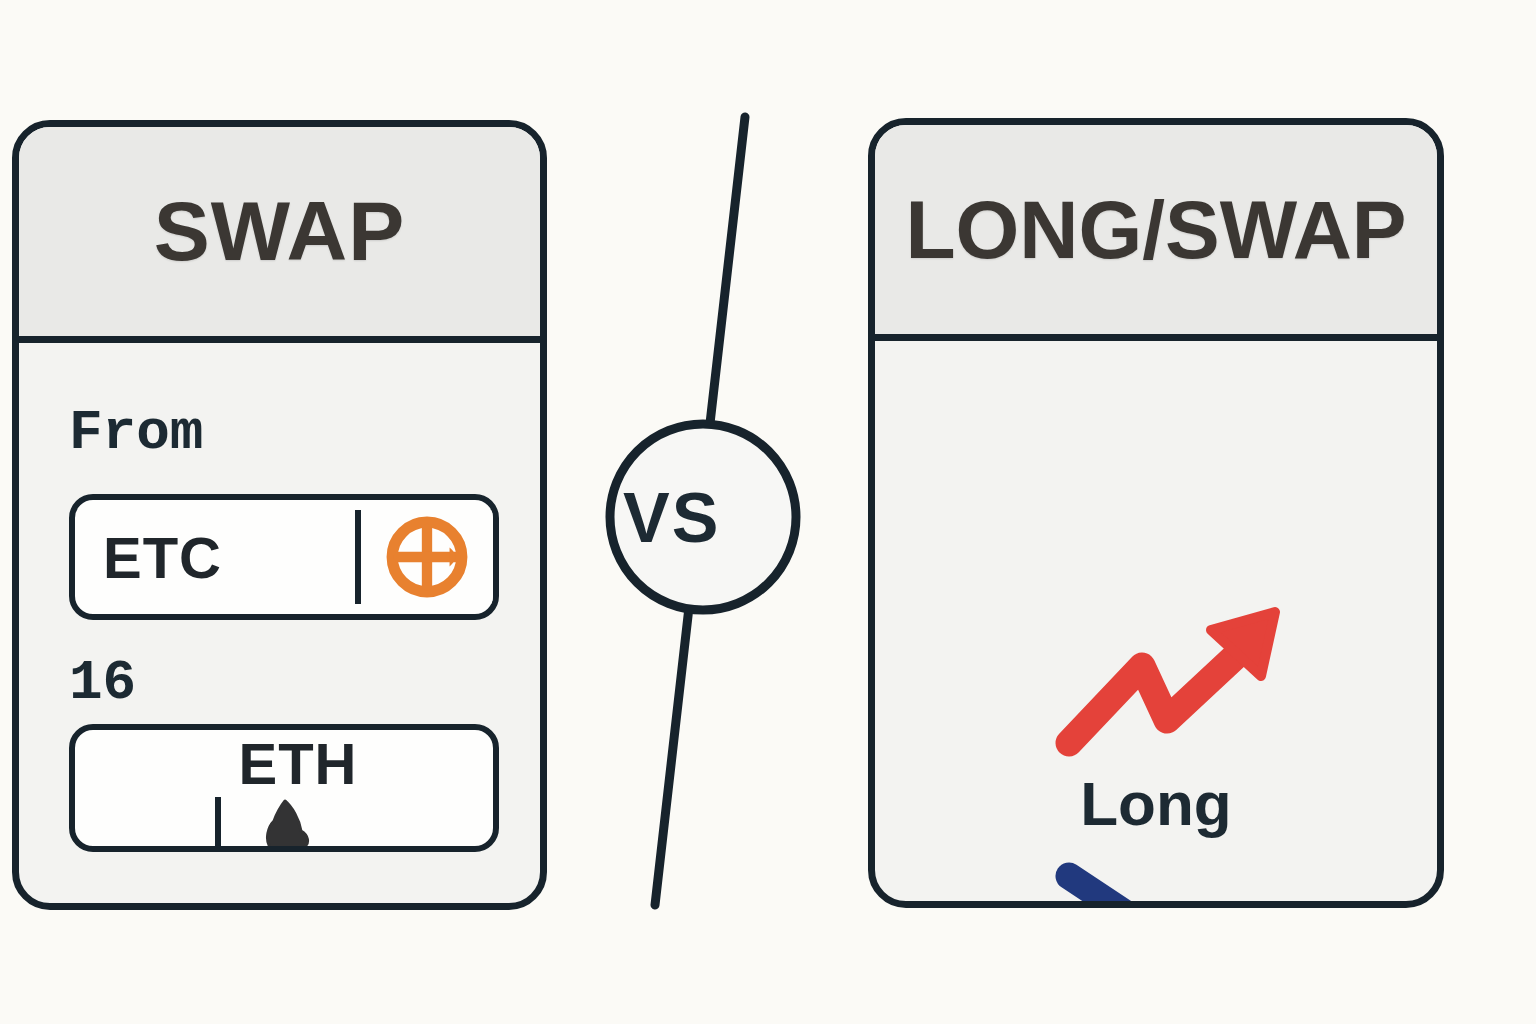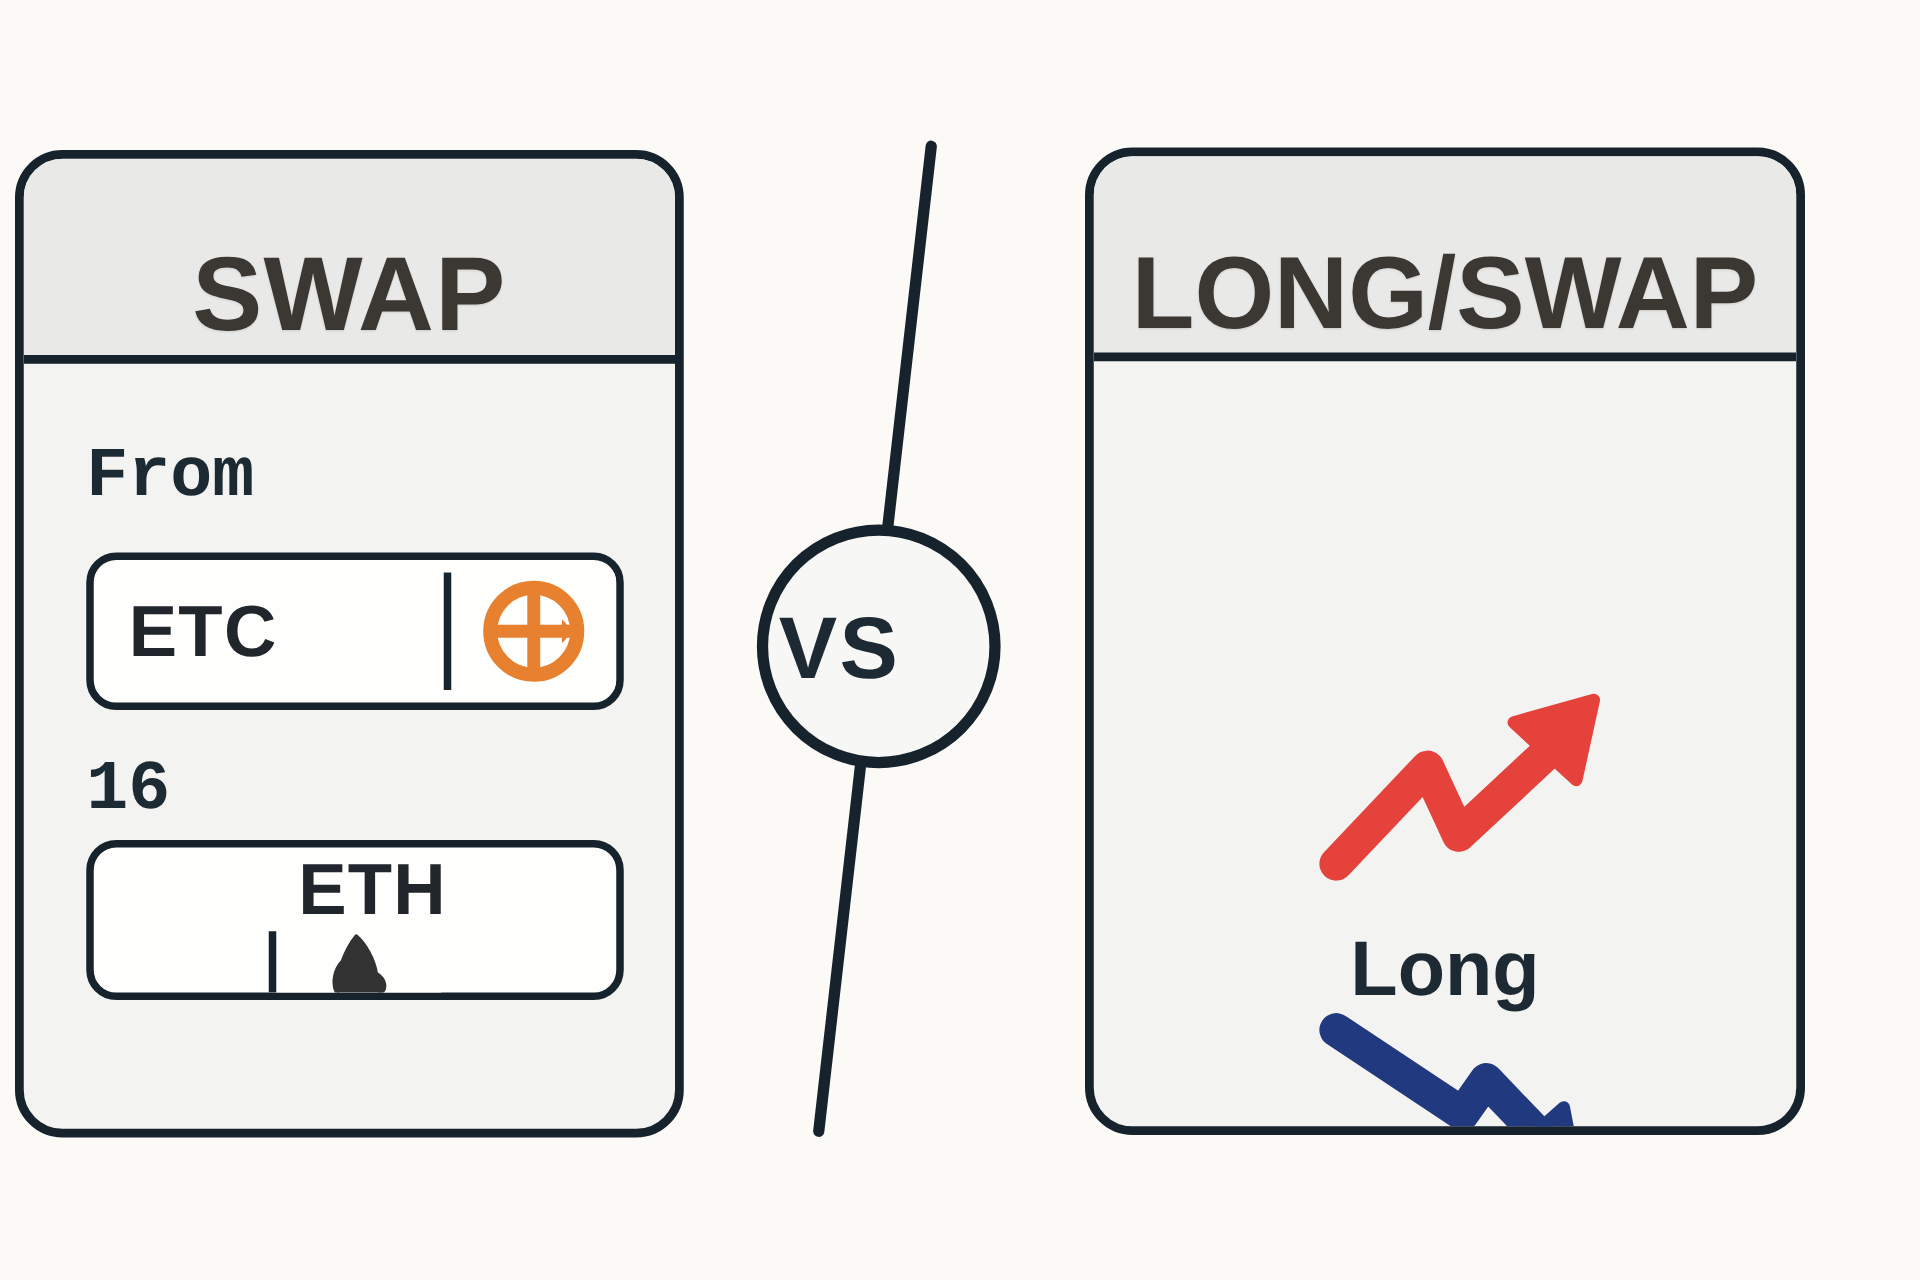--- a/index.html
+++ b/index.html
@@ -40,25 +40,25 @@
     border: 7px solid #17232c;
     border-radius: 38px;
     background: #f3f3f1;
     overflow: hidden;
     z-index: 3;
   }
   .swap-card { left: 12px; top: 120px; width: 535px; height: 790px; }
   .ls-card   { left: 868px; top: 118px; width: 576px; height: 790px; }
   .card-header {
     box-sizing: border-box;
-    height: 164px;
+    height: 216px;
     background: #e9e9e7;
     border-bottom: 7px solid #17232c;
     display: flex;
-    align-items: flex-end;
+    align-items: center;
     justify-content: center;
   }
   .card-title {
     margin: 0;
     font-size: 84px;
     font-weight: bold;
     color: #3b3733;
     letter-spacing: 1px;
     text-shadow: 0 1px 2px rgba(0,0,0,0.12);
   }
@@ -117,21 +117,21 @@
   .short-trend { left: 172px; top: 517px; width: 240px; height: 168px; }
   .trend-label {
     position: absolute;
     left: 0;
     width: 100%;
     text-align: center;
     font-size: 62px;
     font-weight: bold;
     color: #1d2a33;
   }
-  .long-label  { top: 451px; }
+  .long-label  { top: 427px; }
 </style>
 </head>
 <body>
 
 <div class="canvas">
 
   <svg class="divider-svg" viewBox="0 0 1536 1024">
     <line x1="745" y1="117" x2="655" y2="905" stroke="#17232c" stroke-width="9" stroke-linecap="round"></line>
     <circle cx="703" cy="517" r="93" fill="#f7f7f5" stroke="#17232c" stroke-width="9"></circle>
   </svg>

